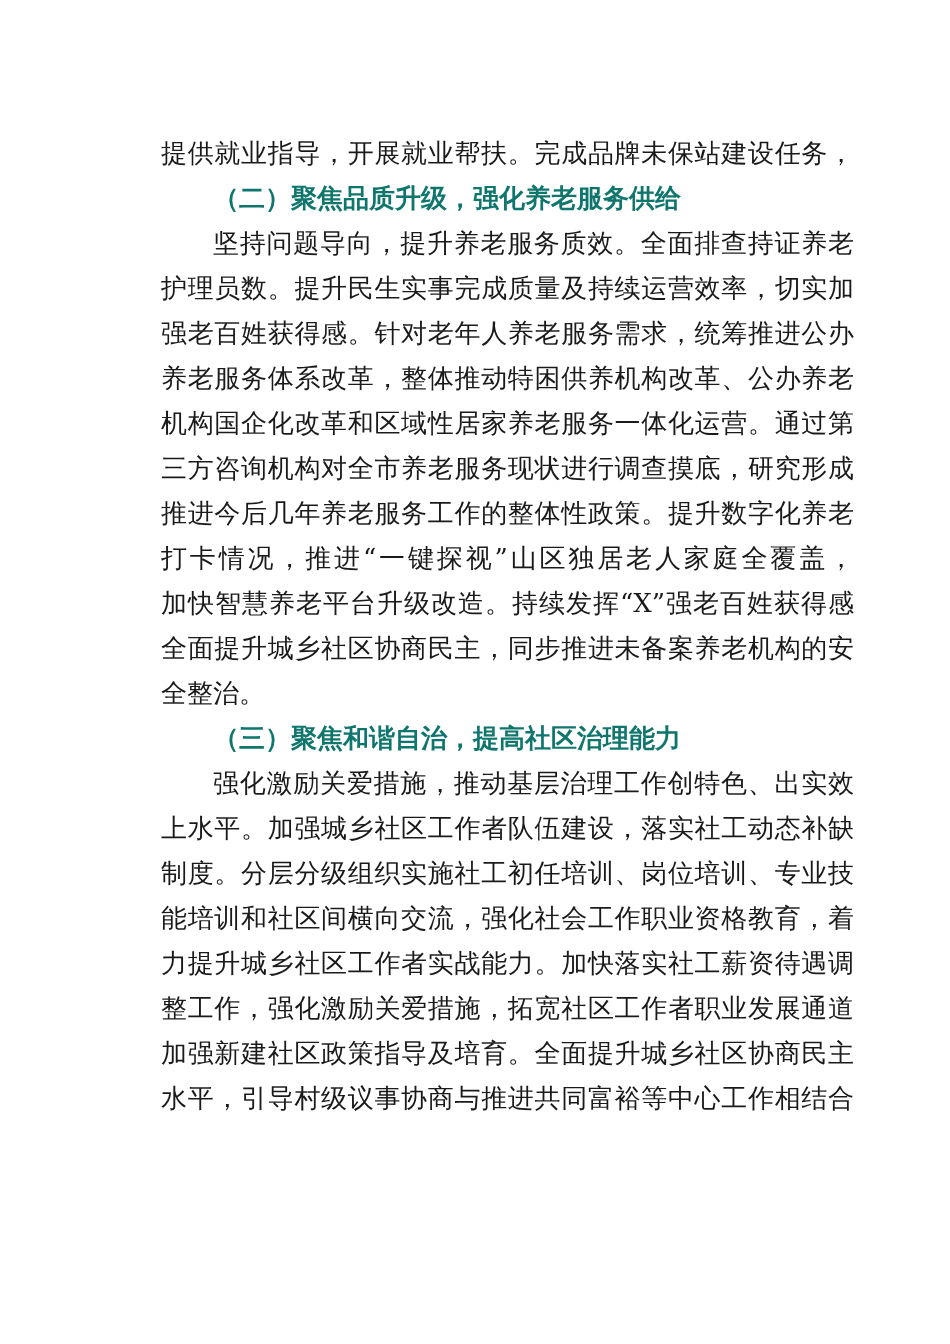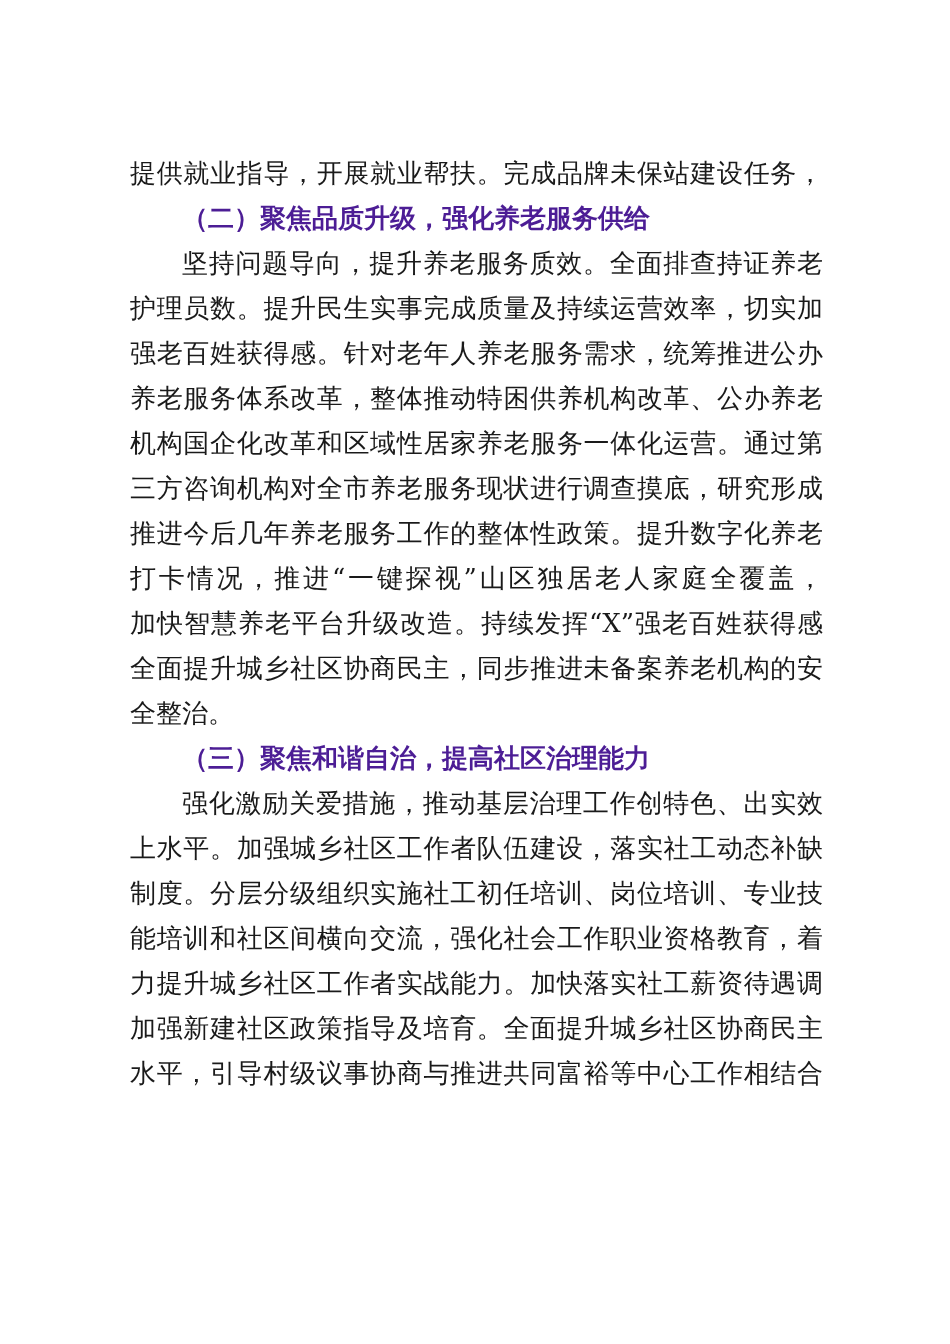--- a/index.html
+++ b/index.html
@@ -11,24 +11,23 @@
   .page {
     position: relative;
     width: 950px;
     height: 1344px;
     background: #ffffff;
     overflow: hidden;
     font-family: "DejaVu Serif", serif;
   }
   .content {
     position: absolute;
-    left: 130px;
+    left: 161px;
     top: 131px;
     width: 693px;
-    margin-top: 20px;
   }
   .line {
     height: 45px;
     line-height: 45px;
     font-size: 26px;
     color: #1a1a1a;
     white-space: normal;
     overflow: visible;
   }
   
@@ -37,21 +36,21 @@
     text-align-last: justify;
     word-break: break-all;
   }
   
   .line.indent {
     text-indent: 2em;
   }
   
   .line.heading {
     font-weight: bold;
-    color: #4c1d95;
+    color: #0f766e;
   }
 </style>
 </head>
 <body>
 
 <div class="page">
   <div class="content" id="doc-content">
       <div class="line justify">提供就业指导，开展就业帮扶。完成品牌未保站建设任务，</div>
       <div class="line heading indent">（二）聚焦品质升级，强化养老服务供给</div>
       <div class="line justify indent">坚持问题导向，提升养老服务质效。全面排查持证养老</div>
@@ -64,16 +63,17 @@
       <div class="line justify">打卡情况，推进“一键探视”山区独居老人家庭全覆盖，</div>
       <div class="line justify">加快智慧养老平台升级改造。持续发挥“X”强老百姓获得感</div>
       <div class="line justify">全面提升城乡社区协商民主，同步推进未备案养老机构的安</div>
       <div class="line">全整治。</div>
       <div class="line heading indent">（三）聚焦和谐自治，提高社区治理能力</div>
       <div class="line justify indent">强化激励关爱措施，推动基层治理工作创特色、出实效</div>
       <div class="line justify">上水平。加强城乡社区工作者队伍建设，落实社工动态补缺</div>
       <div class="line justify">制度。分层分级组织实施社工初任培训、岗位培训、专业技</div>
       <div class="line justify">能培训和社区间横向交流，强化社会工作职业资格教育，着</div>
       <div class="line justify">力提升城乡社区工作者实战能力。加快落实社工薪资待遇调</div>
+      <div class="line justify">整工作，强化激励关爱措施，拓宽社区工作者职业发展通道</div>
       <div class="line justify">加强新建社区政策指导及培育。全面提升城乡社区协商民主</div>
       <div class="line justify">水平，引导村级议事协商与推进共同富裕等中心工作相结合</div>
     </div>
 </div>
 
 </body></html>

